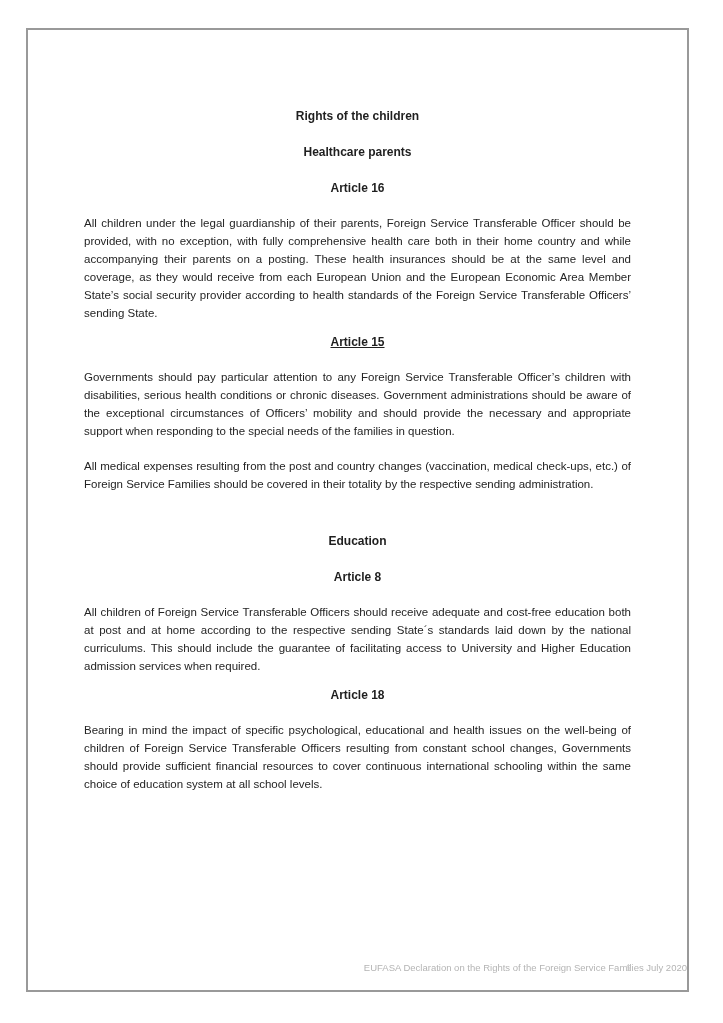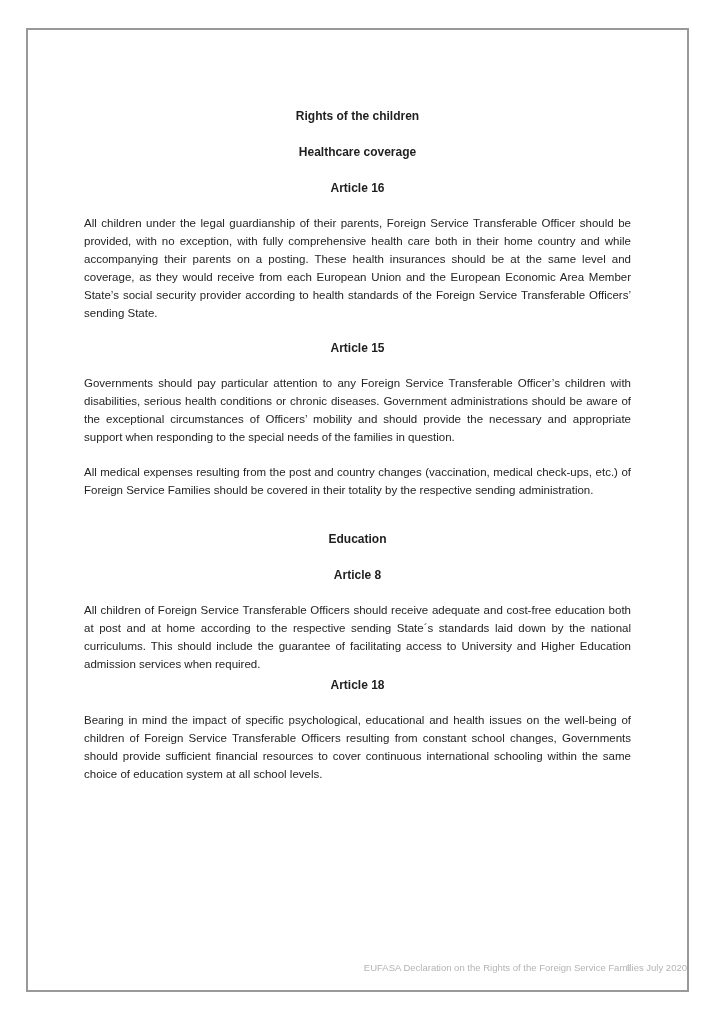--- a/index.html
+++ b/index.html
@@ -40,24 +40,24 @@
   .section-heading { margin-top: 19px; }
   .article-title   { margin-top: 19px; }
   .body-para {
     font-size: 11.5px;
     line-height: 18px;
     text-align: justify;
     color: #242424;
     margin: 17px 0 0 0;
   }
   
-  .article-title.mt-lg { margin-top: 18px; }
+  .article-title.mt-lg { margin-top: 12px; text-decoration: underline; }
   .article-title.mt-md { margin-top: 14px; }
-  .article-title.mt-sm { margin-top: 4px;  }
-  .section-heading.mt-xl { margin-top: 32px; }
+  .article-title.mt-sm { margin-top: 12px;  }
+  .section-heading.mt-xl { margin-top: 40px; }
   .footer {
     position: absolute;
     left: 0;
     right: 0;
     bottom: 16px;
     text-align: right;
     font-size: 9.5px;
     line-height: 13px;
     color: #b4b4b4;
   }
@@ -71,21 +71,21 @@
 </style>
 </head>
 <body>
 
 <div class="page">
   <div class="page-border">
     <div class="content">
 
       <div class="doc-title">Rights of the children</div>
 
-      <div class="section-heading">Healthcare coverage</div>
+      <div class="section-heading">Healthcare parents</div>
 
       <div class="article-title">Article 16</div>
       <p class="body-para">All children under the legal guardianship of their parents, Foreign Service Transferable Officer should be provided, with no exception, with fully comprehensive health care both in their home country and while accompanying their parents on a posting. These health insurances should be at the same level and coverage, as they would receive from each European Union and the European Economic Area Member State’s social security provider according to health standards of the Foreign Service Transferable Officers’ sending State.</p>
 
       <div class="article-title mt-lg">Article 15</div>
       <p class="body-para">Governments should pay particular attention to any Foreign Service Transferable Officer’s children with disabilities, serious health conditions or chronic diseases. Government administrations should be aware of the exceptional circumstances of Officers’ mobility and should provide the necessary and appropriate support when responding to the special needs of the families in question.</p>
 
       <p class="body-para">All medical expenses resulting from the post and country changes (vaccination, medical check-ups, etc.) of Foreign Service Families should be covered in their totality by the respective sending administration.</p>
 
       <div class="section-heading mt-xl">Education</div>

